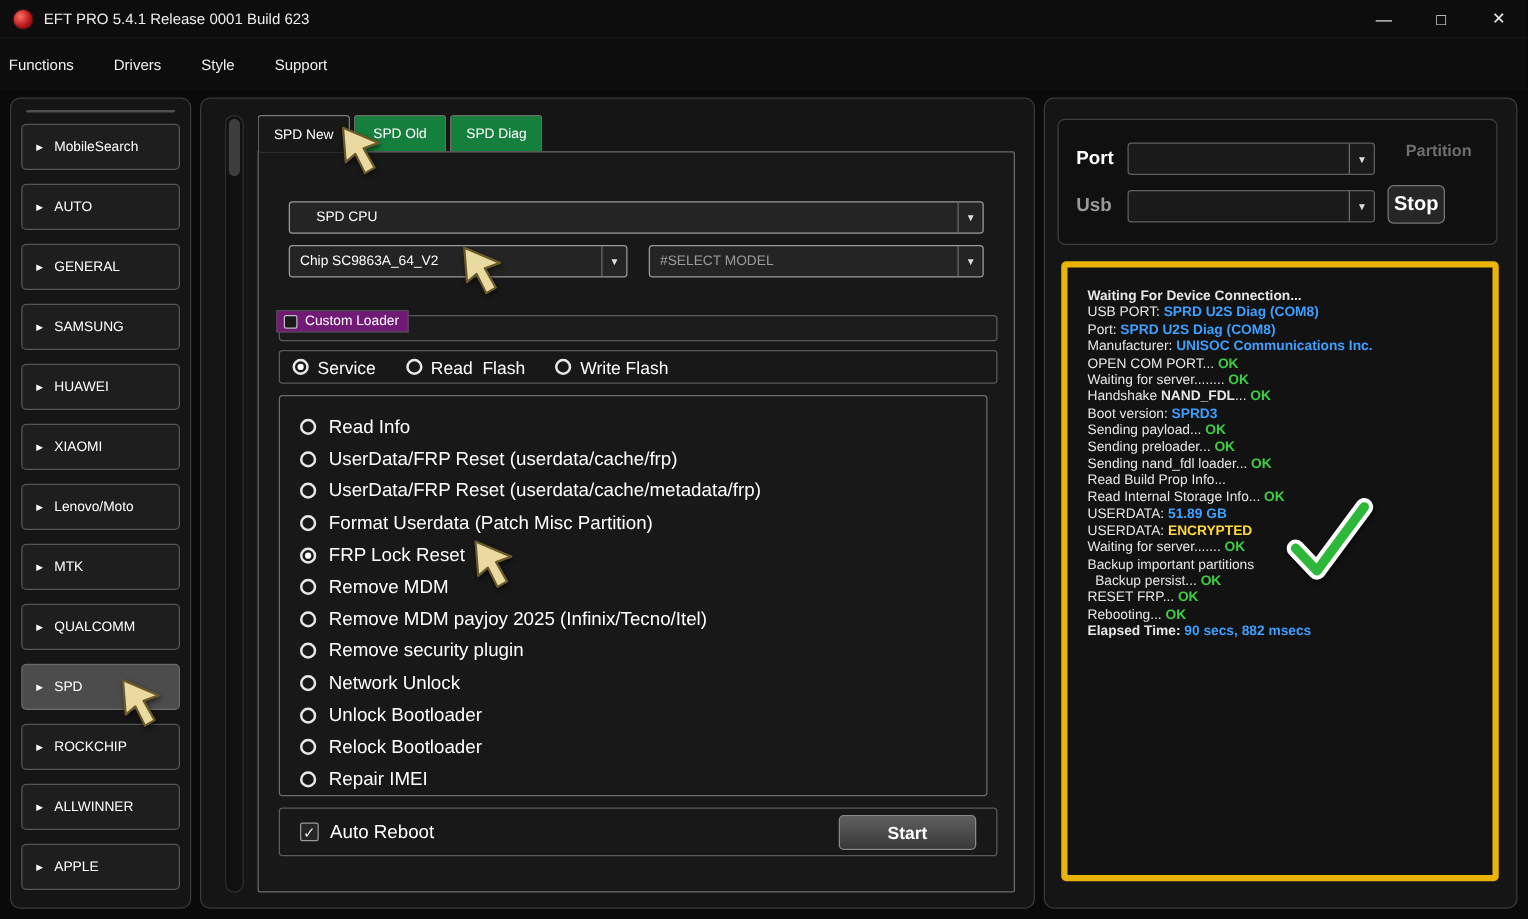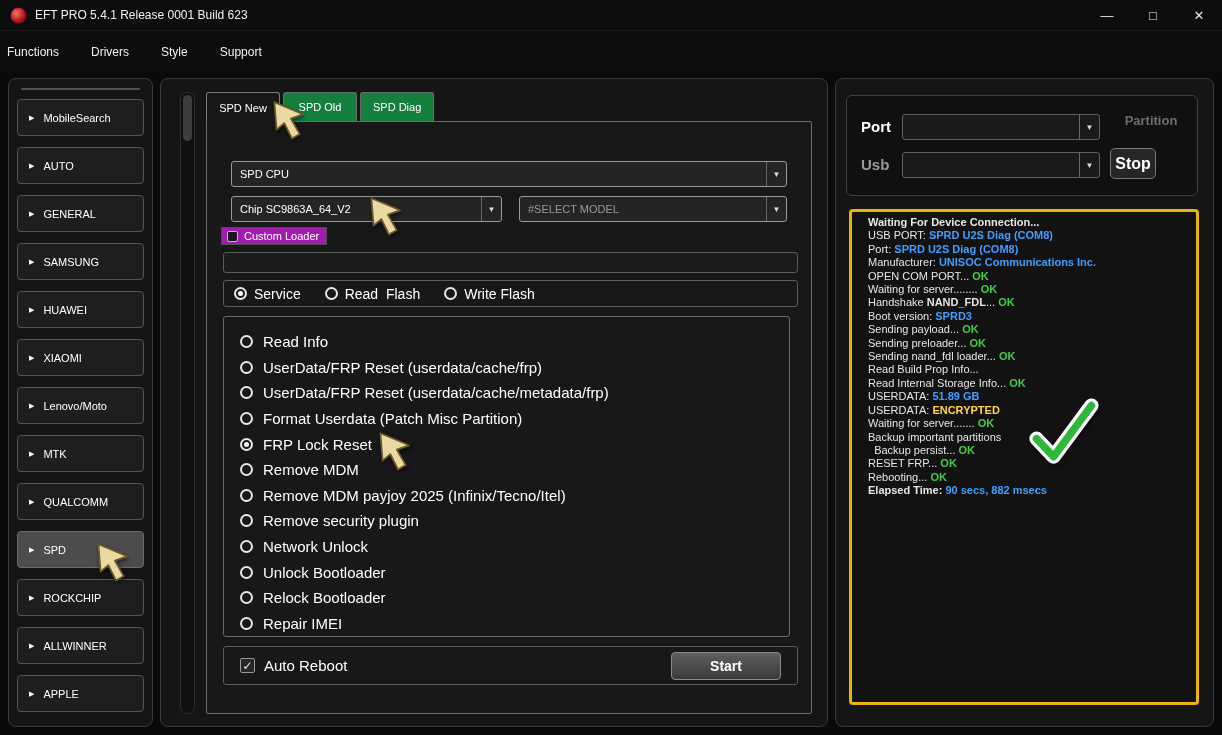--- a/index.html
+++ b/index.html
@@ -41,25 +41,25 @@
   .tab-bar{display:flex;gap:3px;height:29px;}
   .tab{min-width:74px;padding:0 12px;display:flex;align-items:center;justify-content:center;font-size:11px;color:#fff;background:#15803d;border:1px solid #6b6b6b;border-bottom:none;border-radius:3px 3px 0 0;cursor:default;}
   .tab.active{background:#181818;border-color:#7a7a7a;position:relative;z-index:2;margin-bottom:-1px;}
   .tab-page{position:absolute;top:29px;left:0;right:0;bottom:0;background:#181818;border:1px solid #6b6b6b;border-radius:0 2px 2px 2px;}
   
   .combo{position:absolute;height:26px;background:#242424;border:1px solid #9a9a9a;border-radius:3px;display:flex;align-items:center;color:#fff;font-size:11px;cursor:default;}
   .combo-text{flex:1;padding:0 8px;white-space:nowrap;overflow:hidden;}
   .combo-text.muted{color:#9a9a9a;}
   .combo-arrow{width:20px;align-self:stretch;display:flex;align-items:center;justify-content:center;border-left:1px solid #6a6a6a;color:#ddd;font-size:8px;}
   .combo.dim{border-color:#5f5f5f;background:#1a1a1a;}
-  #cpu-combo{left:24px;top:39px;width:556px;}
+  #cpu-combo{left:24px;top:39px;width:556px;padding-left:13px;}
   #chip-combo{left:24px;top:74px;width:271px;}
   #model-combo{left:312px;top:74px;width:268px;}
   
-  .loader-chip{position:absolute;left:14px;top:105px;z-index:2;background:#a21caf;border:1px solid #4e4e4e;padding:2px 7px 2px 5px;display:flex;align-items:center;gap:6px;font-size:11px;color:#fff;}
+  .loader-chip{position:absolute;left:14px;top:126px;z-index:2;background:#701a75;border:1px solid #4e4e4e;padding:2px 7px 2px 5px;display:flex;align-items:center;gap:6px;font-size:11px;color:#fff;}
   .cb{width:11px;height:11px;border:1px solid #bbb;background:#1a1a1a;border-radius:2px;display:inline-flex;align-items:center;justify-content:center;}
   .loader-input{position:absolute;left:16px;top:130px;width:575px;height:21px;background:#1c1c1c;border:1px solid #5a5a5a;border-radius:3px;color:#eee;font-size:11px;padding:0 6px;outline:none;}
   
   .mode-group{position:absolute;left:16px;top:158px;width:575px;height:27px;border:1px solid #5a5a5a;border-radius:3px;display:flex;align-items:center;padding-left:10px;gap:24px;}
   .mode-item{display:flex;align-items:center;gap:7px;font-size:14px;color:#fff;cursor:default;}
   .mode-label{white-space:pre;}
   .radio{width:13px;height:13px;border:2px solid #e8e8e8;border-radius:50%;background:#181818;position:relative;flex:0 0 auto;}
   .radio.on::after{content:"";position:absolute;left:2px;top:2px;width:5px;height:5px;border-radius:50%;background:#fff;}
   
   .ops-group{position:absolute;left:16px;top:194px;width:567px;height:321px;border:1px solid #6b6b6b;border-radius:3px;padding:12px 0 0 16px;}
@@ -73,21 +73,21 @@
   #right-panel{left:835px;top:6px;width:379px;height:649px;}
   .conn-box{position:absolute;left:10px;top:16px;width:352px;height:101px;background:#101010;border:1px solid #3f3f3f;border-radius:6px;}
   .conn-label{position:absolute;font-size:15px;font-weight:bold;color:#fff;}
   #port-label{left:14px;top:22px;}
   #usb-label{left:14px;top:60px;color:#9a9a9a;}
   #port-combo{left:55px;top:18px;width:198px;}
   #usb-combo{left:55px;top:56px;width:198px;}
   .partition-btn{position:absolute;left:258px;top:17px;width:92px;text-align:center;font-size:13px;font-weight:bold;color:#6e6e6e;cursor:default;}
   .stop-btn{position:absolute;left:263px;top:52px;width:46px;height:31px;background:#262626;border:1px solid #777;border-radius:5px;color:#fff;font-weight:bold;font-size:16px;display:flex;align-items:center;justify-content:center;cursor:default;}
   
-  .log-box{position:absolute;left:13px;top:130px;width:350px;height:496px;background:#121212;border:3px solid #eab308;border-radius:4px;padding:4px 8px 0 16px;overflow:hidden;}
+  .log-box{position:absolute;left:13px;top:130px;width:350px;height:496px;background:#121212;border:5px solid #eab308;border-radius:4px;padding:17px 8px 0 16px;overflow:hidden;}
   .log-line{font-size:11px;line-height:13.4px;white-space:pre-wrap;}
   .c-white{color:#e6e6e6;}
   .c-blue{color:var(--blue);}
   .c-green{color:var(--green);}
   .c-yellow{color:var(--yellow);}
   .b{font-weight:bold;}
   
   .cursor-icon{position:absolute;width:44px;height:44px;z-index:60;filter:drop-shadow(1px 2px 2px rgba(0,0,0,.55));}
   #cursor-tab{left:270px;top:100px;}
   #cursor-chip{left:367px;top:196px;}

